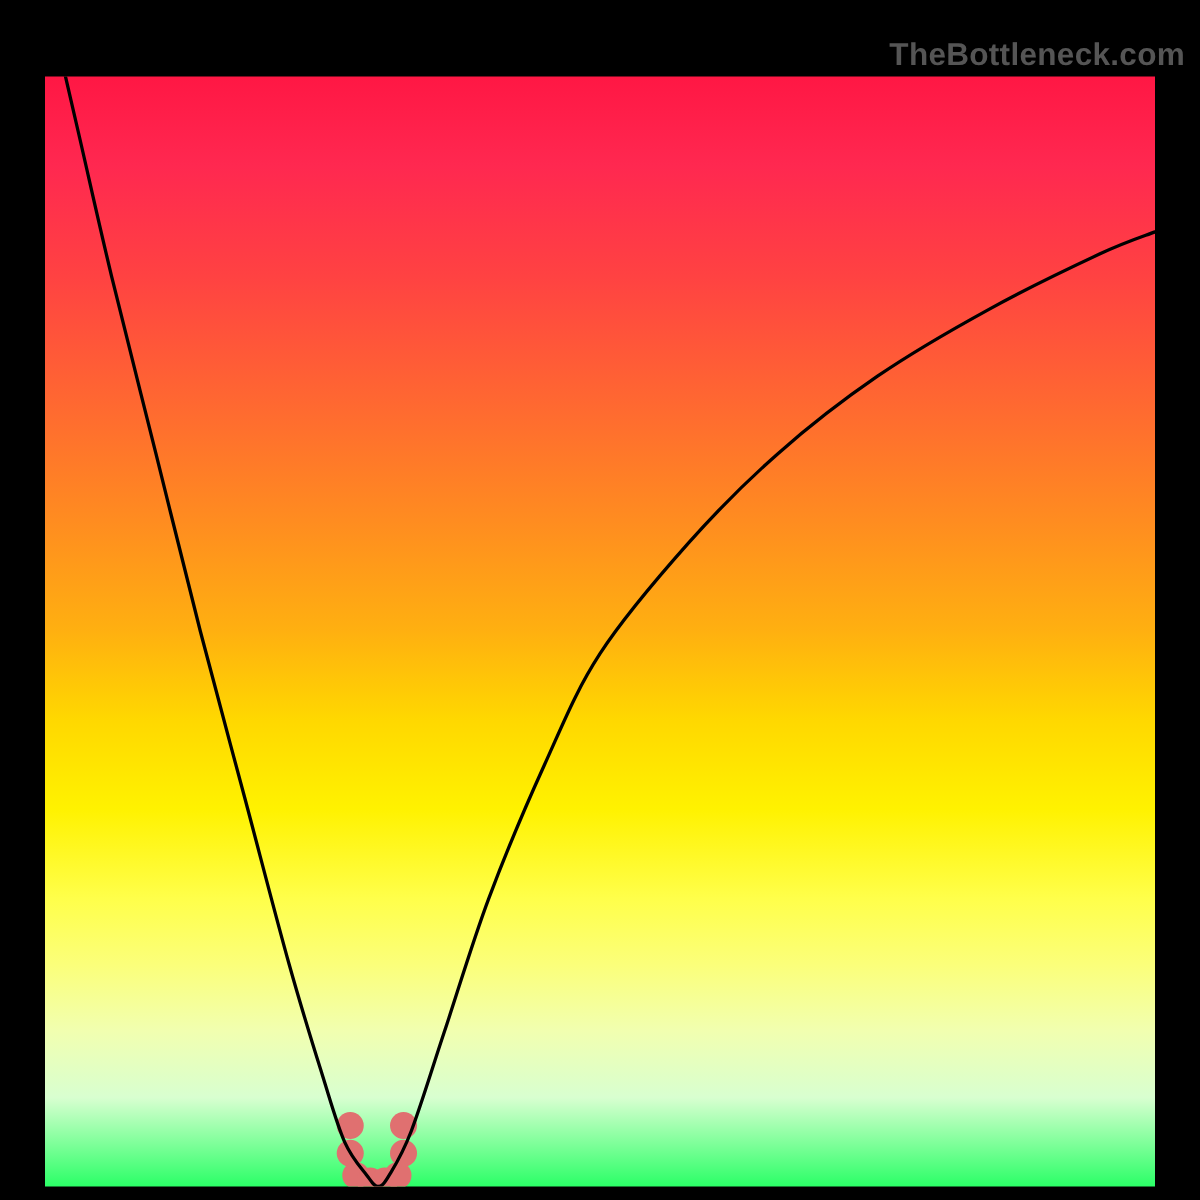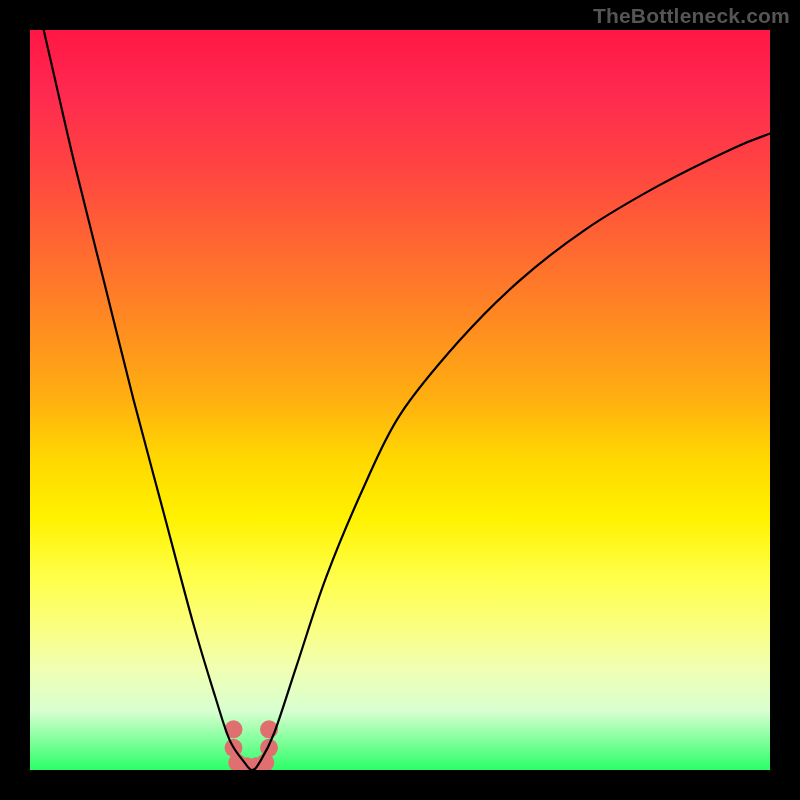--- a/index.html
+++ b/index.html
@@ -2,20 +2,21 @@
 <html><head>
 <meta charset="utf-8">
 <style>
   * { margin: 0; padding: 0; box-sizing: border-box; }
   html, body { width: 800px; height: 800px; overflow: hidden; background: #000; }
   .container {
     position: relative;
     width: 800px;
     height: 684px;
     background: #000;
+    margin-top: 21px;
   }
   .plot-area {
     position: absolute;
     left: 30px;
     top: 30px;
     width: 740px;
     height: 740px;
     background: linear-gradient(to bottom,
       #ff1744 0%,
       #ff2850 8%,

